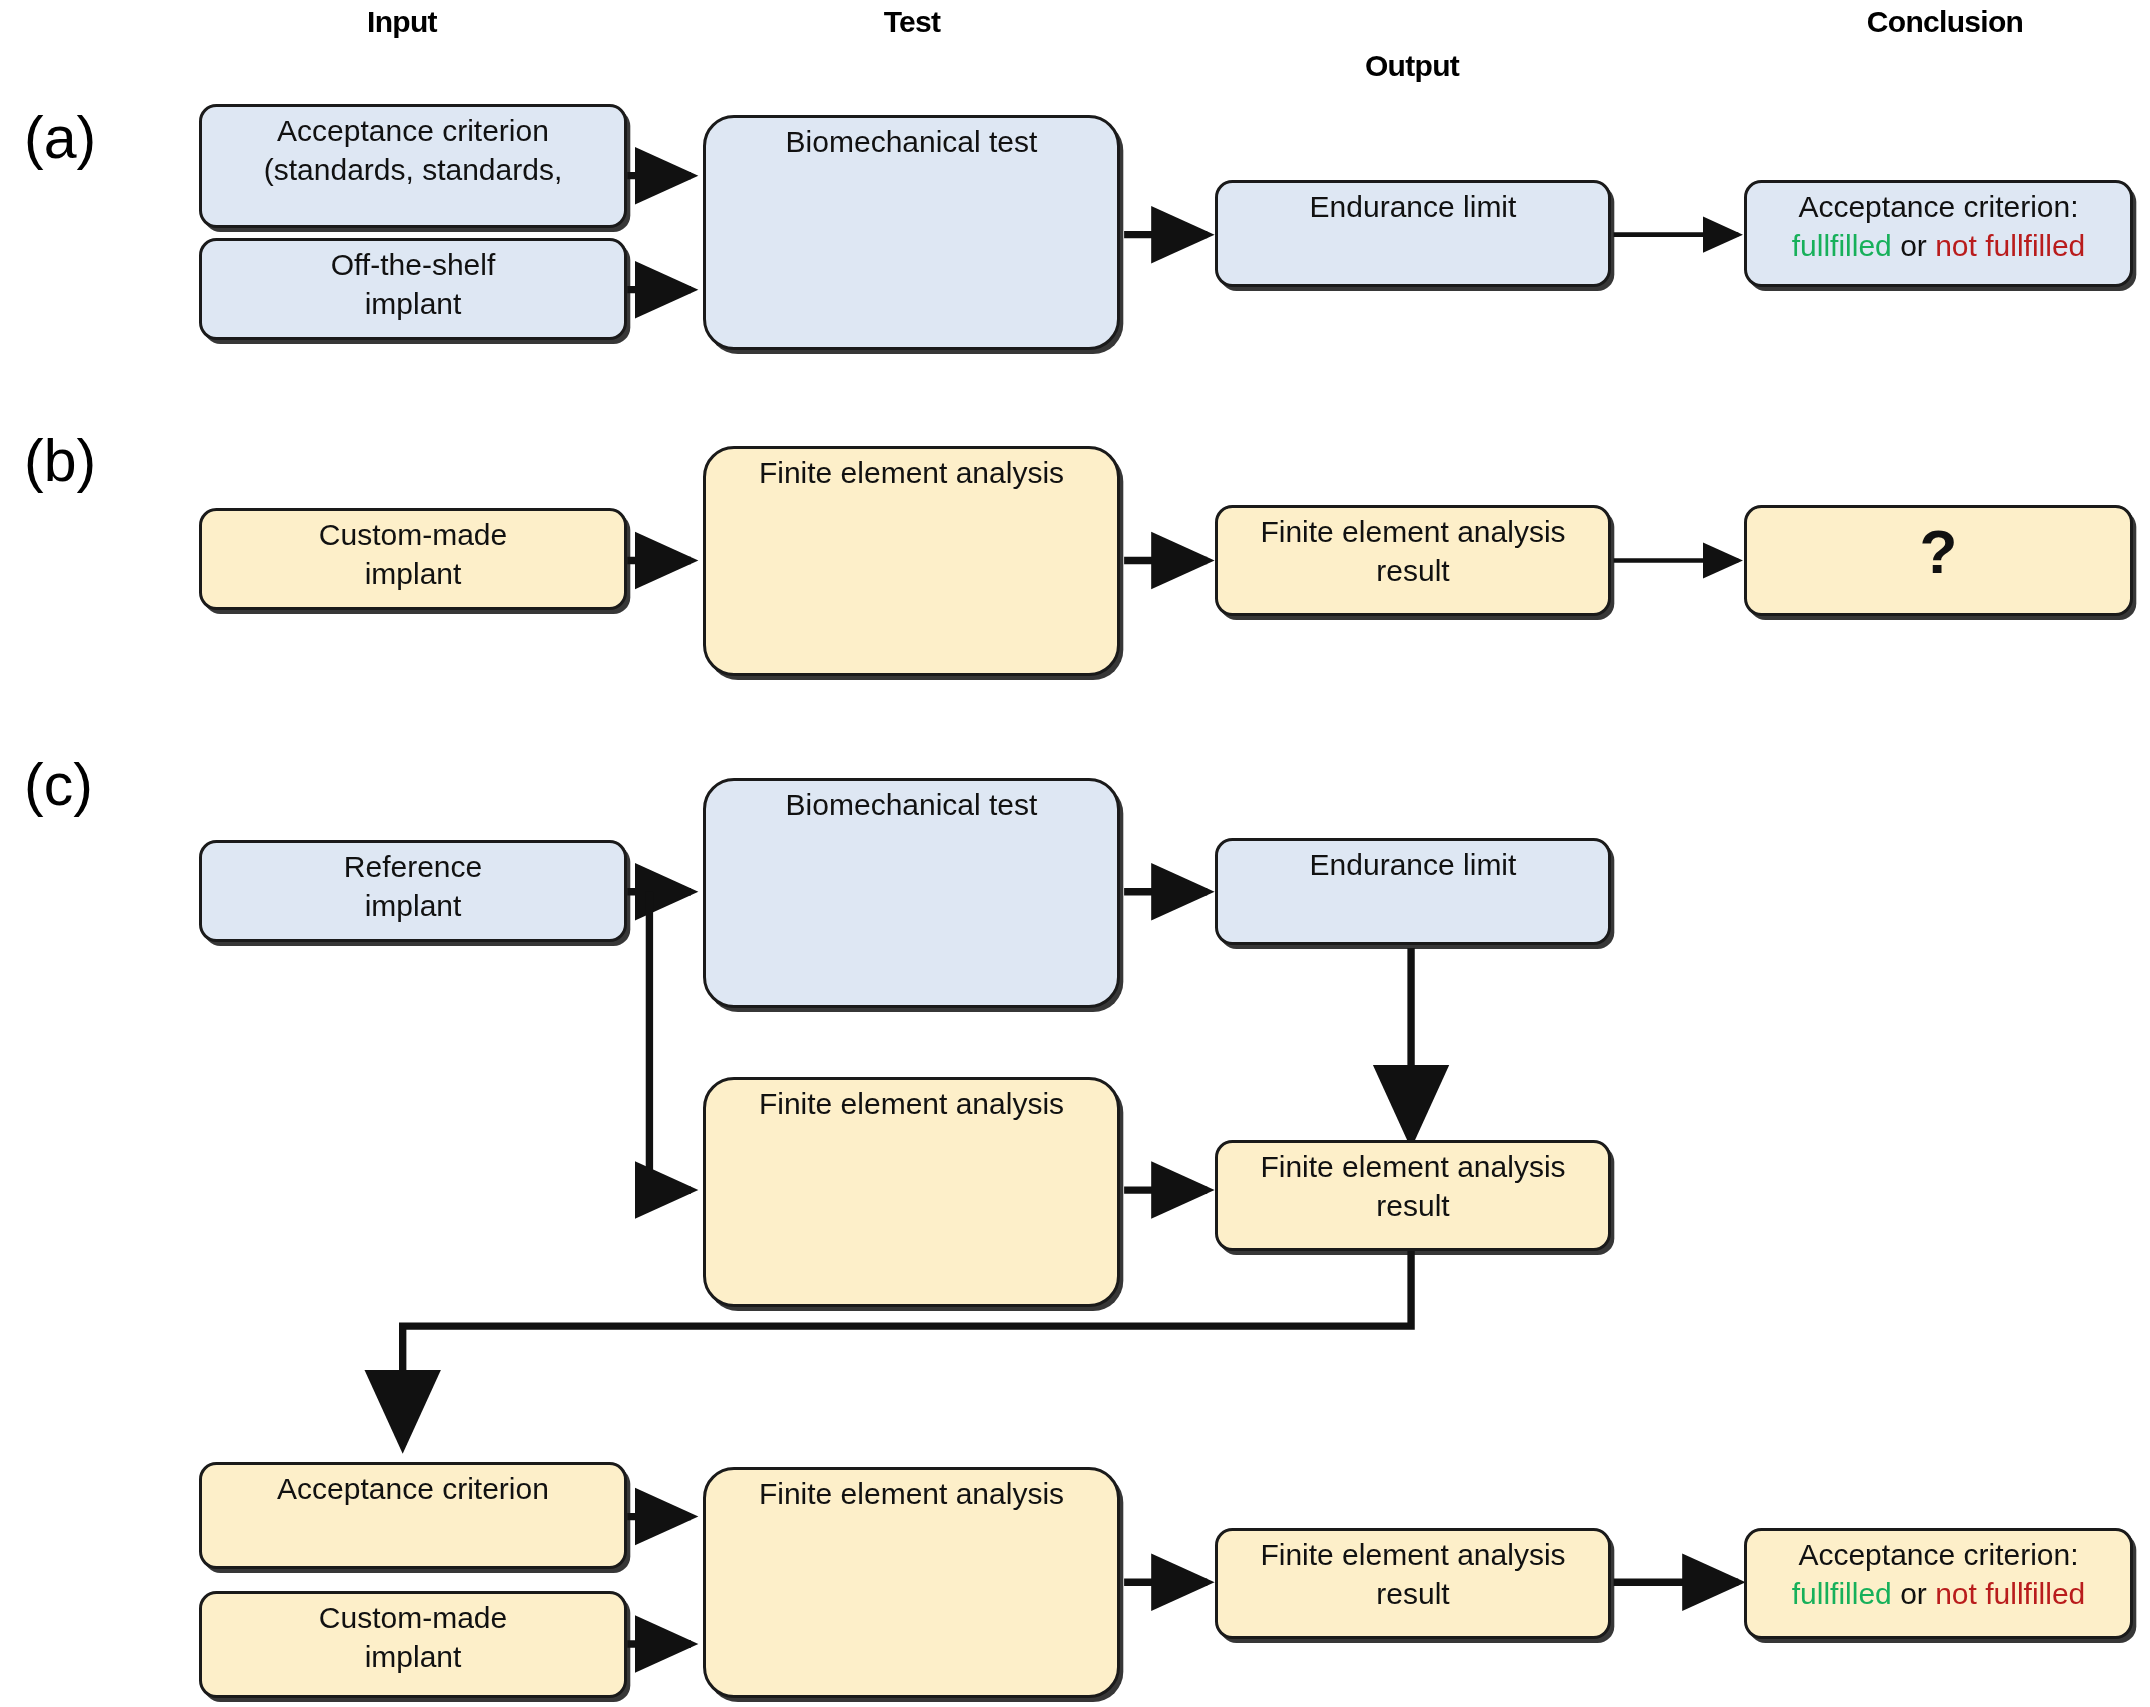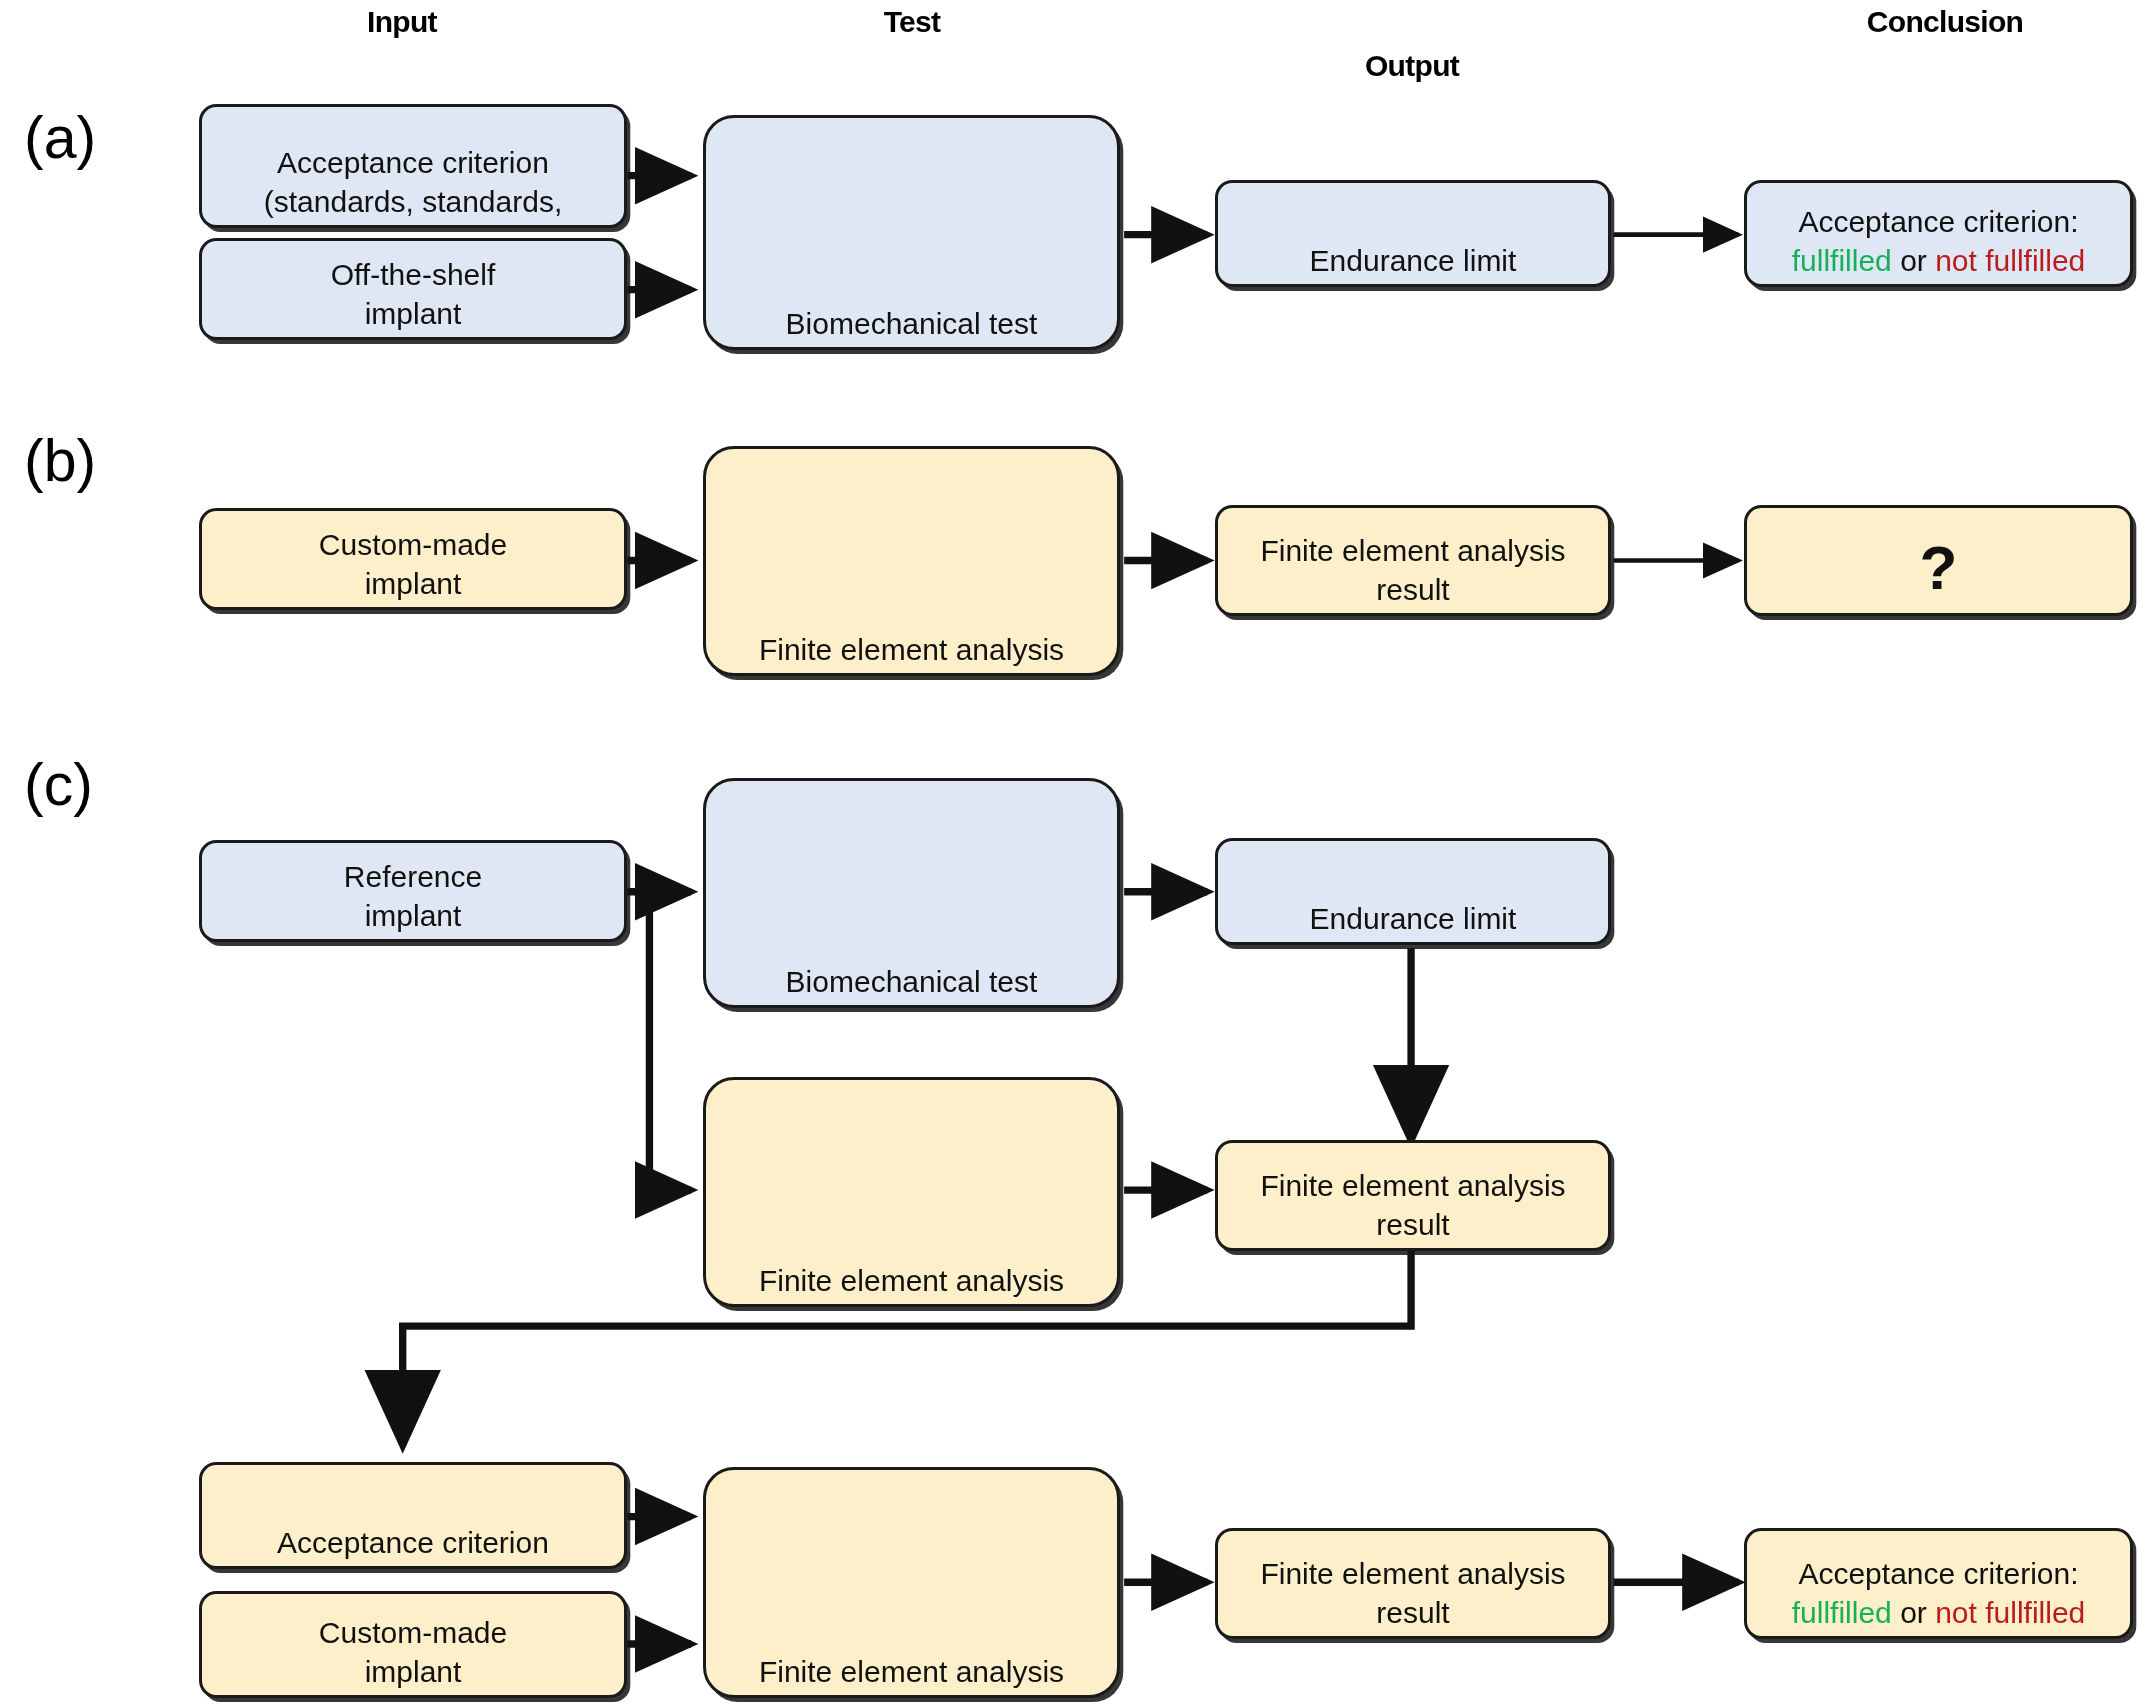--- a/index.html
+++ b/index.html
@@ -23,21 +23,21 @@
     color:#000000;
     white-space:nowrap;
     font-weight:400;
   }
   .node{
     position:absolute;
     box-sizing:border-box;
     border:3.4px solid #1a1a1a;
     border-radius:17.4px;
     display:flex;
-    align-items:flex-end;
+    align-items:flex-start;
     justify-content:center;
     text-align:center;
     font-size:30px;
     line-height:1.30;
     color:#111111;
     padding:4px 9.4px;
     box-shadow:4px 4.7px 0px -0.7px rgba(20,20,20,0.85);
   }
   .node .txt{display:block;width:100%;}
   .blue{background:#dee7f3;}

